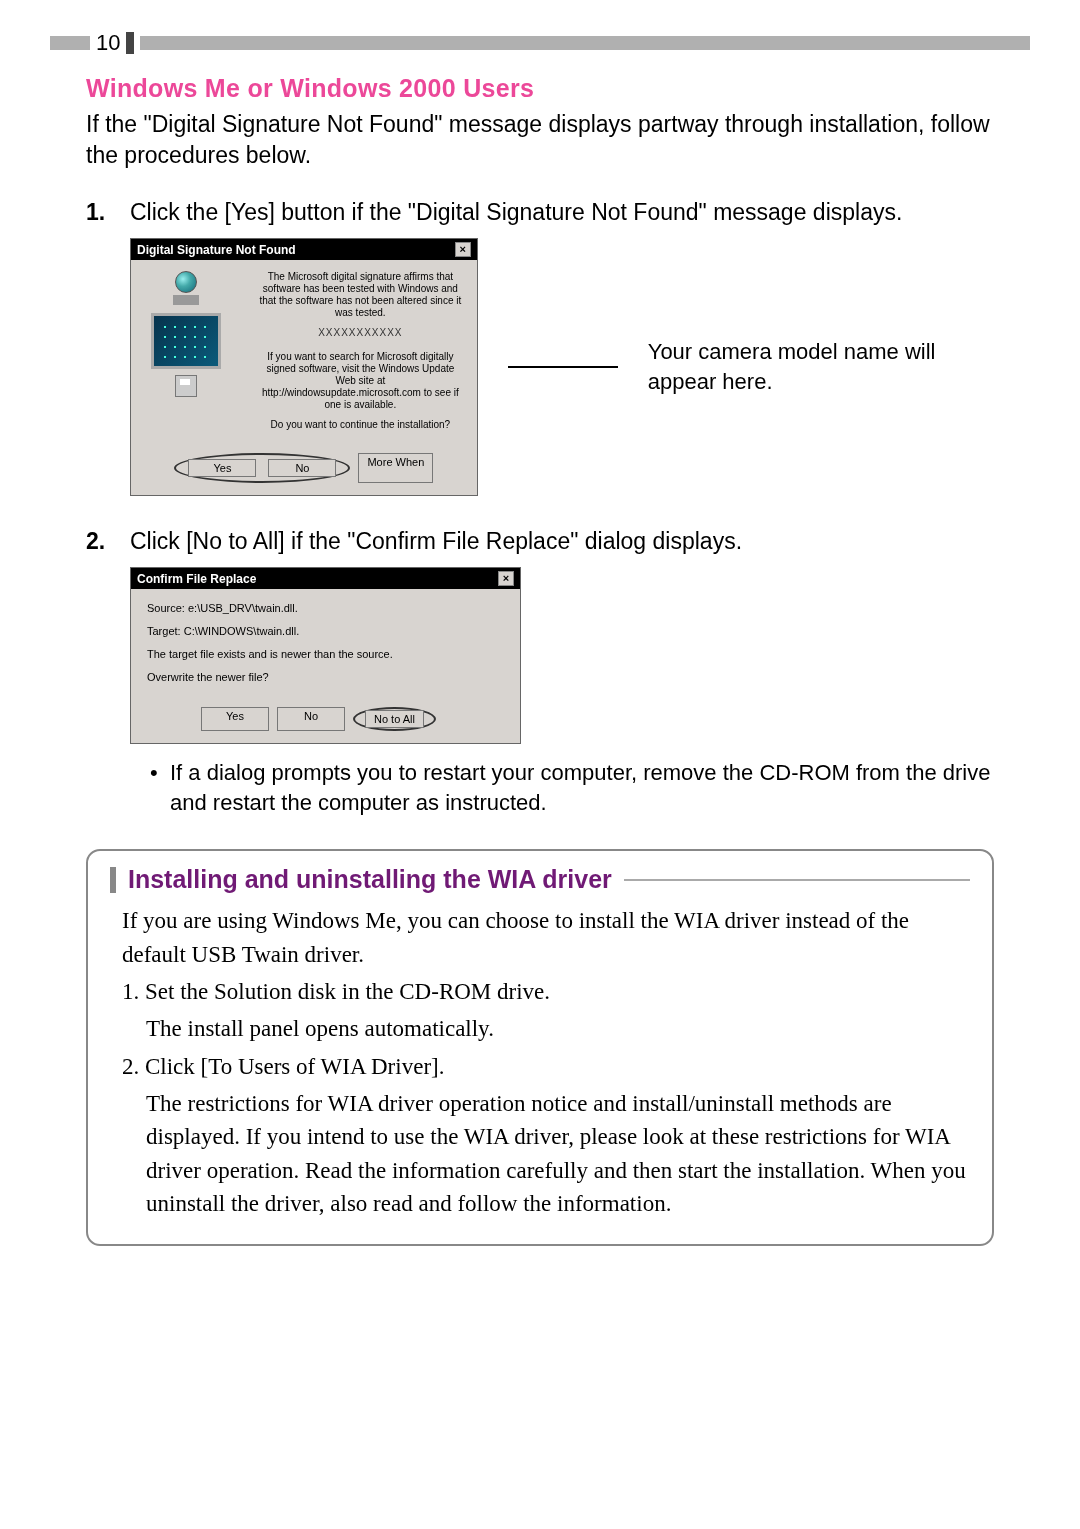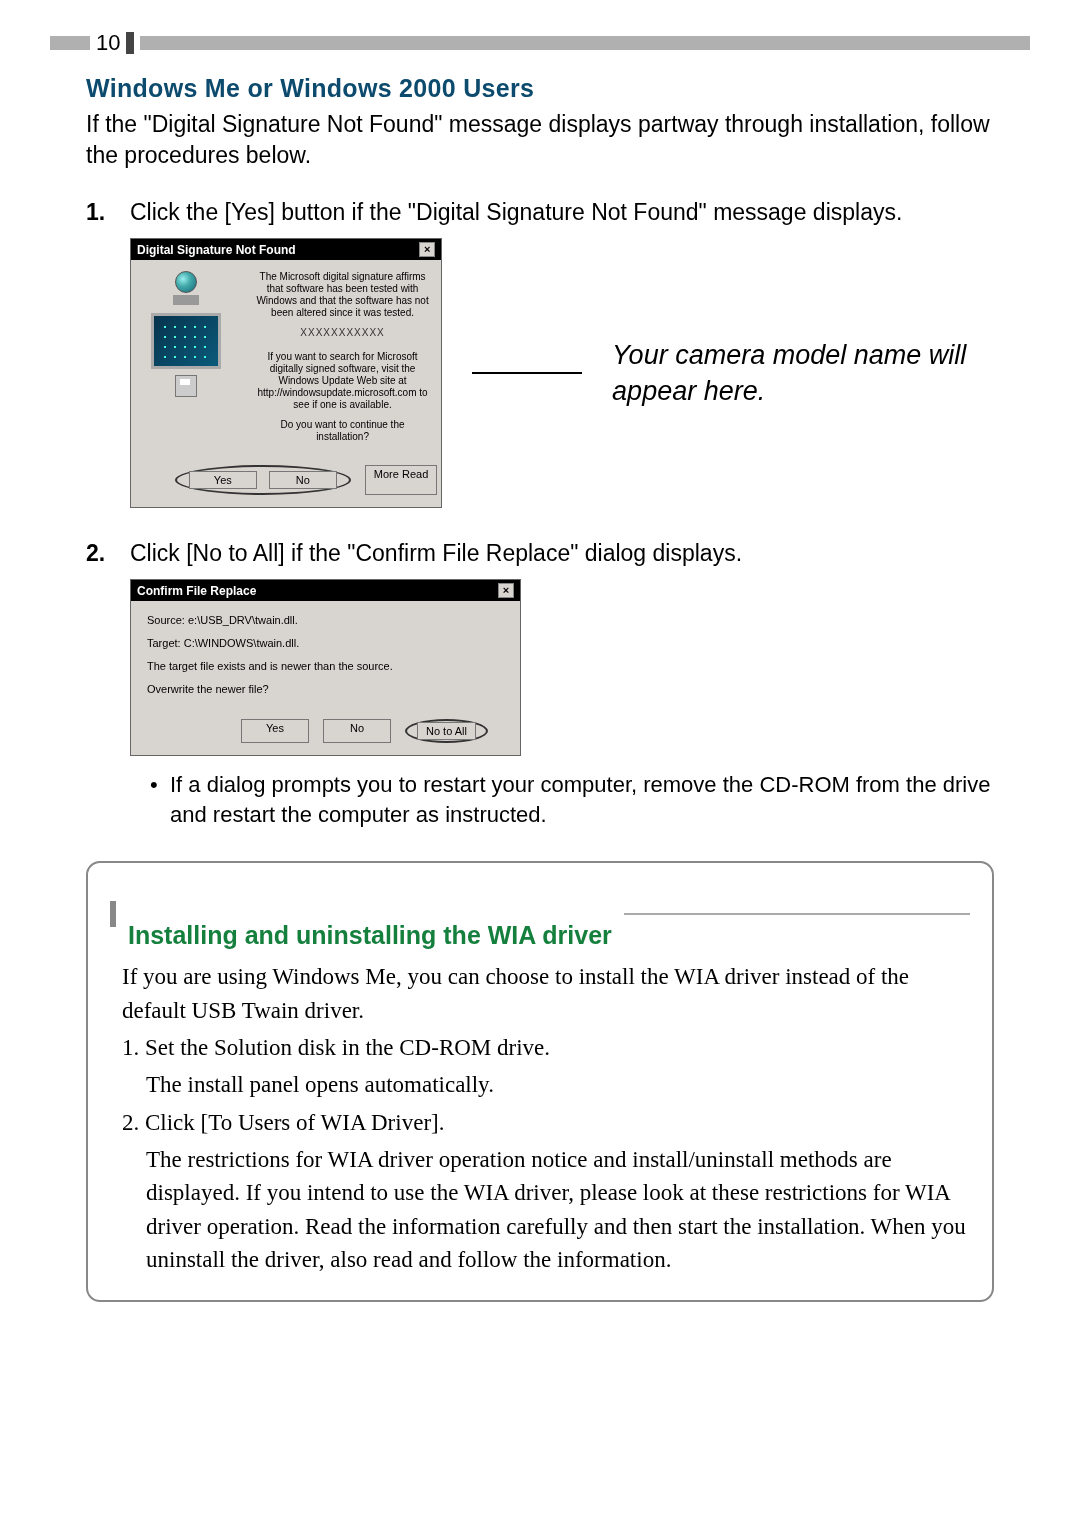--- a/index.html
+++ b/index.html
@@ -34,21 +34,21 @@
     .page-header-rest {
       background: #b0b0b0;
       height: 14px;
       flex: 1;
       margin-left: 6px;
     }
     .content { padding: 0 36px; }
     .section-heading {
       font-weight: bold;
       font-size: 25px;
-      color: #0c4a6e;
+      color: #ec4899;
       margin-bottom: 6px;
       letter-spacing: 0.3px;
     }
     .intro-text {
       font-size: 23px;
       line-height: 1.35;
       margin-bottom: 26px;
     }
     .step {
       display: flex;
@@ -131,23 +131,22 @@
       width:22px;height:22px;background:#ccc;border:1px solid #777;margin-top:6px;
       position:relative;
     }
     .icon-floppy::after{content:"";position:absolute;left:4px;top:3px;width:10px;height:6px;background:#fff;}
     .win-text { flex: 1; color: #000; line-height: 1.2; }
     .win-text p { margin-bottom: 8px; }
     .win-placeholder { color: #333; margin: 6px 0 12px 0; display:block; letter-spacing:1px;}
     .win-buttons {
       display: flex;
       justify-content: center;
-      gap: 14px;
+      gap: 8px;
       padding: 8px 0 12px 0;
-      margin-left: 40px;
     }
     .win-buttons.left{justify-content:flex-start;padding-left:70px;}
     .win-btn {
       min-width: 68px;
       padding: 2px 8px;
       background: #d8d4d0;
       border: 1px solid #777;
       font-size: 11px;
       text-align: center;
     }
@@ -162,23 +161,22 @@
       border:2px solid #333;border-radius:50%;
       padding:4px 10px;display:inline-block;
     }
     .callout-line {
       height: 2px;
       width: 110px;
       background: #000;
       flex-shrink: 0;
     }
     .callout-text {
-      font-size: 27px;
+      font-size: 22px;
       line-height: 1.35;
-      font-style: italic;
     }
     .bullet {
       display: flex;
       margin: 14px 0 30px 64px;
       font-size: 22px;
       line-height: 1.4;
     }
     .bullet-mark { width: 20px; flex-shrink: 0; }
     .info-box {
       border: 2px solid #888;
@@ -191,22 +189,21 @@
       display:flex;align-items:center;margin-bottom:10px;gap:12px;
     }
     .info-accent {
       width: 6px;
       height: 26px;
       background: #888;
     }
     .info-title {
       font-weight: bold;
       font-size: 25px;
-      color: #15803d;
-      margin-top: 44px;
+      color: #701a75;
     }
     .info-title-line{
       flex:1;height:2px;background:#aaa;
     }
     .info-body {
       font-size: 23px;
       line-height: 1.45;
       padding-left: 12px;
       font-family: Liberation Serif, serif;
     }
@@ -253,21 +250,21 @@
           <span class="win-placeholder">XXXXXXXXXXX</span>
           <p>If you want to search for Microsoft digitally signed software, visit the Windows Update Web site at http://windowsupdate.microsoft.com to see if one is available.</p>
           <p>Do you want to continue the installation?</p>
         </div>
       </div>
       <div class="win-buttons">
         <span class="btn-oval">
           <span class="win-btn">Yes</span>
           <span class="win-btn">No</span>
         </span>
-        <span class="win-btn">More Read</span>
+        <span class="win-btn">More When</span>
       </div>
     </div>
     <div class="callout-line"></div>
     <div class="callout-text">Your camera model name will appear here.</div>
   </div>
 
   <div class="step">
     <div class="step-num">2.</div>
     <div class="step-text">Click [No to All] if the "Confirm File Replace" dialog displays.</div>
   </div>

